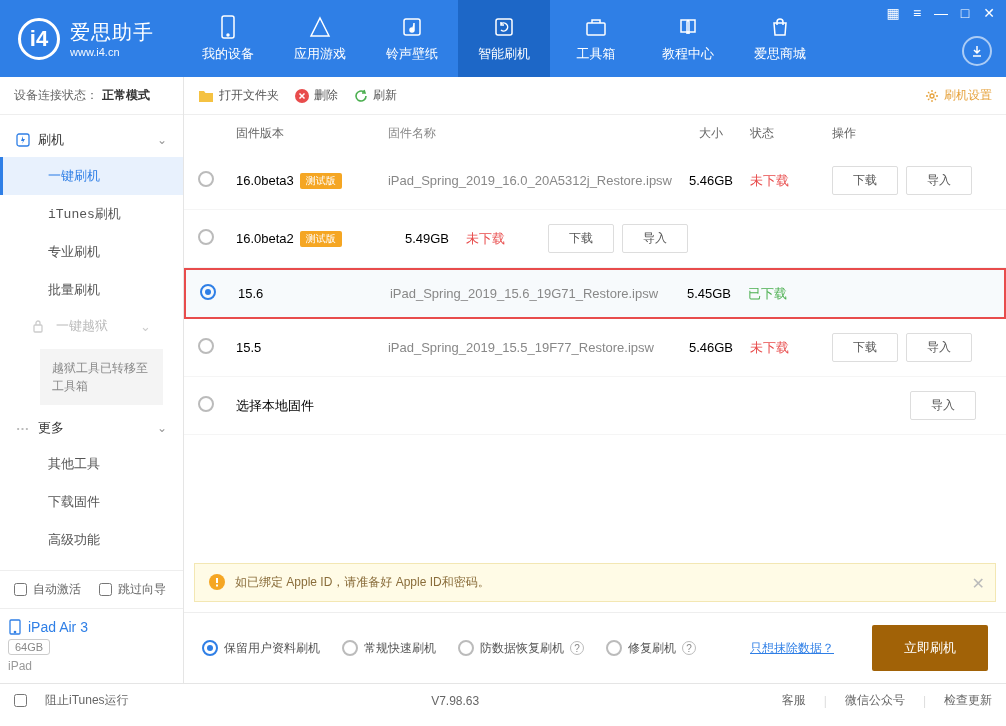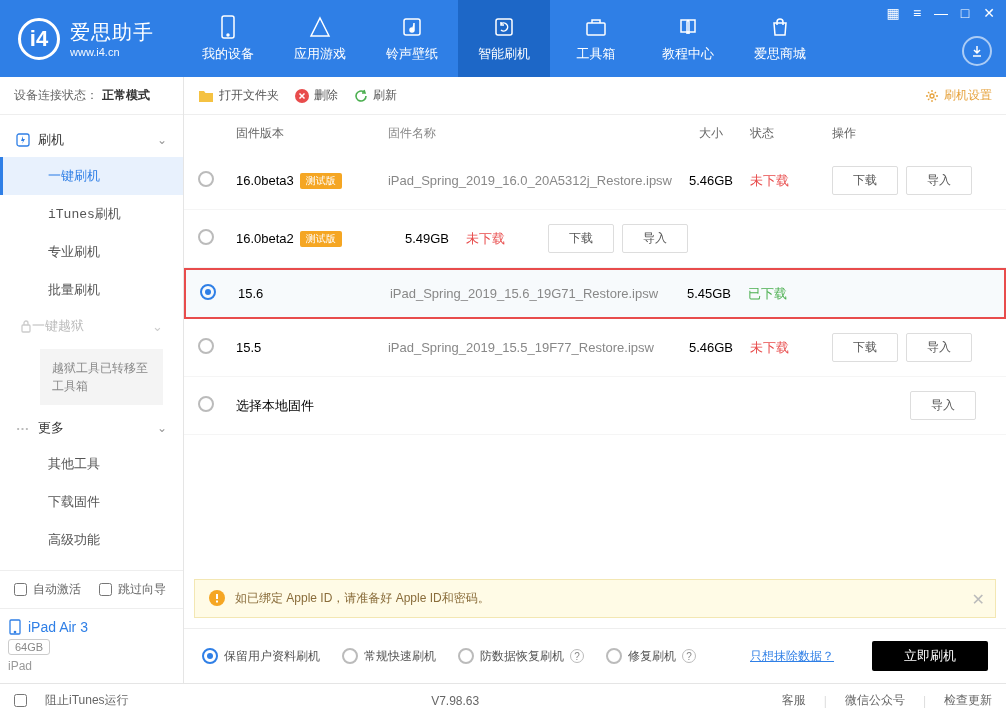--- a/index.html
+++ b/index.html
@@ -24,21 +24,21 @@
 .body-area { display: flex; height: 606px; }
 .sidebar { width: 192px; border-right: 1px solid #e5e5e5; display: flex; flex-direction: column; }
 .conn-status { height: 38px; border-bottom: 1px solid #eee; display: flex; align-items: center; padding: 0 14px; color: #666; font-size: 12px; }
 .conn-status b { color: #333; margin-left: 4px; font-weight: 600; }
 .side-section { padding: 8px 0; }
 .side-head { display: flex; align-items: center; gap: 8px; padding: 8px 16px; color: #333; font-size: 13px; cursor: pointer; }
 .side-head .chev { margin-left: auto; color: #999; font-size: 12px; }
 .side-item { padding: 10px 16px 10px 48px; font-size: 13px; color: #555; cursor: pointer; font-family: Liberation Mono, monospace; }
 .side-item.active { background: #e8f1fd; color: #2f7fe6; border-left: 3px solid #2f7fe6; padding-left: 45px; }
 .side-note { margin: 6px 20px 6px 40px; padding: 10px 12px; background: #f4f4f4; color: #888; font-size: 12px; line-height: 1.5; }
-.side-lock-head { display: flex; align-items: center; gap: 0; padding: 8px 20px; color: #bbb; font-size: 13px; }
+.side-lock-head { display: flex; align-items: center; gap: 12px; padding: 8px 32px; color: #bbb; font-size: 13px; }
 .sidebar-bottom { margin-top: auto; border-top: 1px solid #eee; }
 .check-row { display: flex; align-items: center; gap: 6px; padding: 10px 14px; font-size: 12px; color: #666; }
 .device-info { padding: 10px 8px; border-top: 1px solid #eee; }
 .device-name { color: #2f7fe6; font-size: 14px; font-weight: 500; display: flex; align-items: center; gap: 6px; }
 .device-cap { display: inline-block; border: 1px solid #ccc; border-radius: 3px; padding: 1px 6px; font-size: 11px; color: #888; margin-top: 4px; }
 .device-type { font-size: 12px; color: #999; margin-top: 4px; }
 
 
 .main { flex: 1; display: flex; flex-direction: column; }
 .toolbar { height: 38px; border-bottom: 1px solid #eee; display: flex; align-items: center; padding: 0 14px; gap: 16px; }
@@ -62,21 +62,21 @@
 .mini-btn { background: #fff; border: 1px solid #ddd; padding: 5px 20px; font-size: 12px; cursor: pointer; border-radius: 2px; color: #555; }
 .mini-btn + .mini-btn { margin-left: 8px; }
 
 
 .notice { background: #fffbe6; border: 1px solid #f3e7b3; margin: 8px 10px 10px 10px; padding: 10px 14px; display: flex; align-items: flex-start; gap: 10px; color: #8a6d3b; font-size: 12px; position: relative; }
 .notice .close-x { position: absolute; right: 10px; color: #bbb; font-size: 16px; cursor: pointer; }
 .flash-opts { display: flex; align-items: center; padding: 12px 18px; gap: 22px; border-top: 1px solid #eee; }
 .flash-opt { display: flex; align-items: center; gap: 6px; font-size: 12px; color: #555; cursor: pointer; }
 .flash-opts .q { width: 14px; height: 14px; border: 1px solid #bbb; border-radius: 50%; display: inline-flex; align-items: center; justify-content: center; font-size: 10px; color: #888; cursor: pointer; }
 .flash-link { color: #2f7fe6; font-size: 12px; text-decoration: underline; cursor: pointer; margin-left: auto; }
-.flash-btn { background: #000000; color: #fff; border: none; padding: 6px 32px; font-size: 13px; cursor: pointer; border-radius: 2px; margin-left: 16px; }
+.flash-btn { background: #a16207; color: #fff; border: none; padding: 14px 32px; font-size: 13px; cursor: pointer; border-radius: 2px; margin-left: 16px; }
 
 
 .statusbar { height: 34px; border-top: 1px solid #e5e5e5; display: flex; align-items: center; padding: 0 14px; font-size: 12px; color: #666; gap: 18px; }
 .statusbar .ver { margin: 0 auto; }
 .sb-item { cursor: pointer; }
 input[type=checkbox]{ width:13px; height:13px; }
 svg { display: block; }
 </style>
 </head>
 <body>

